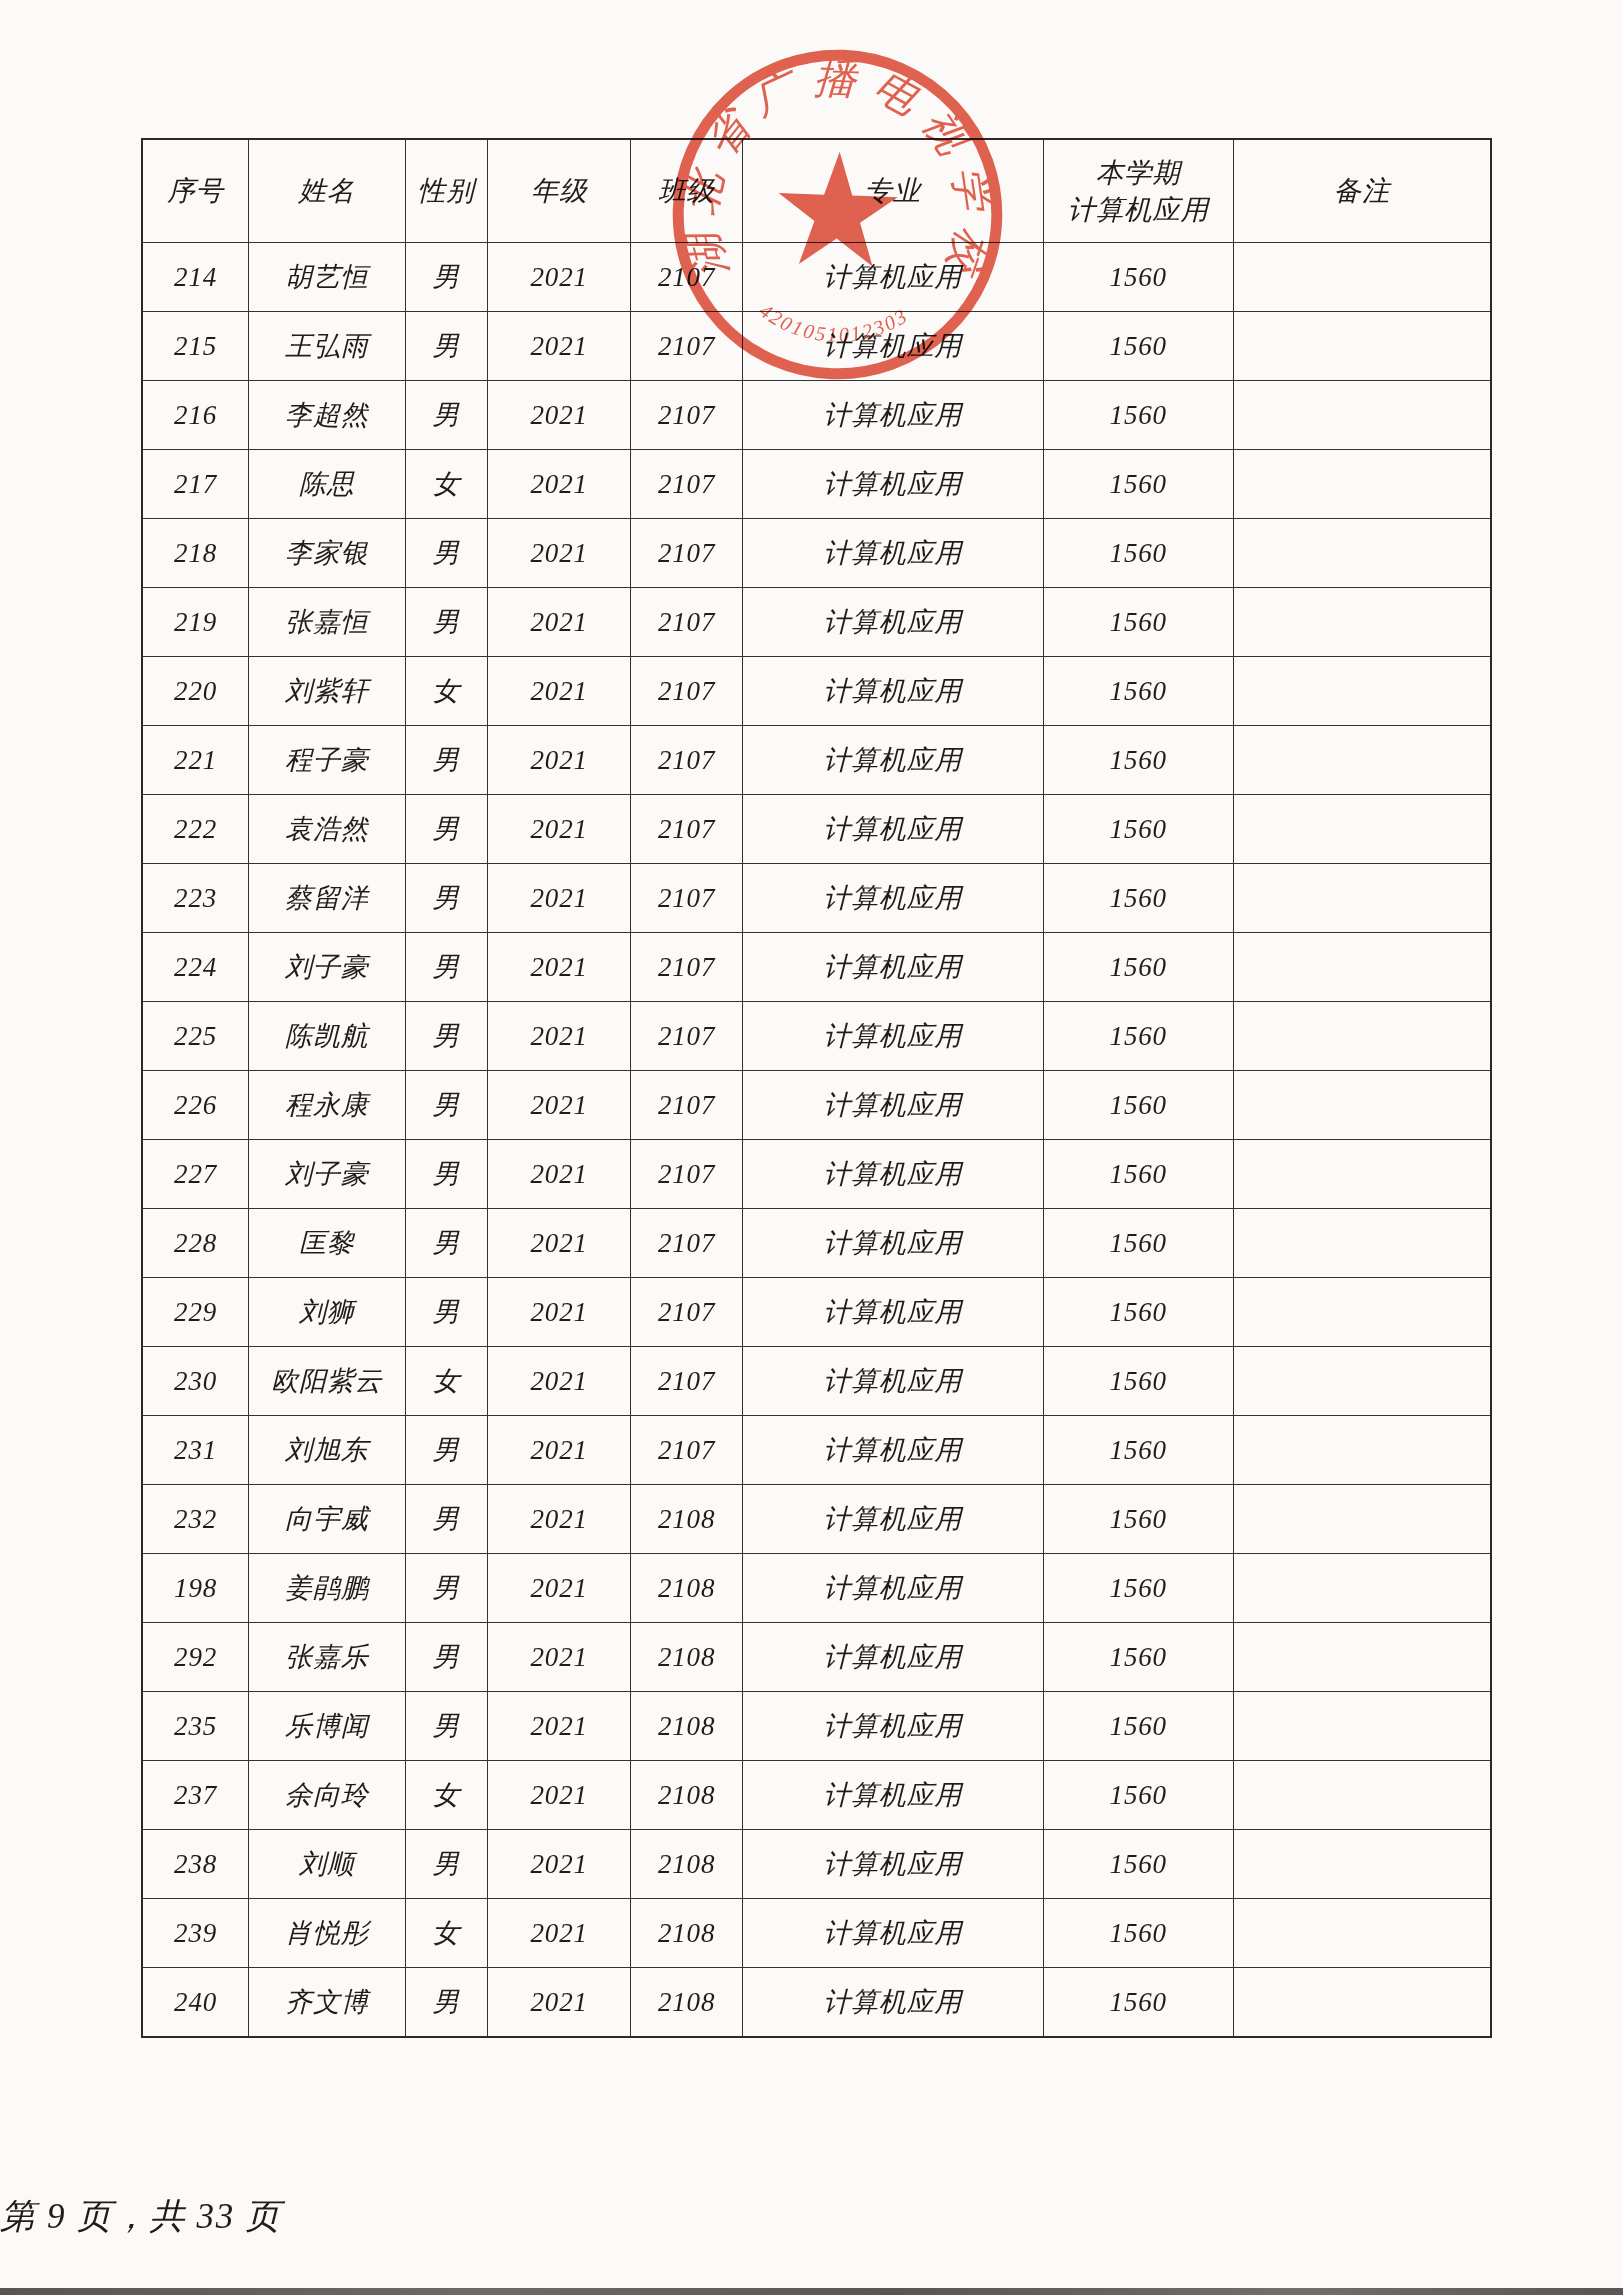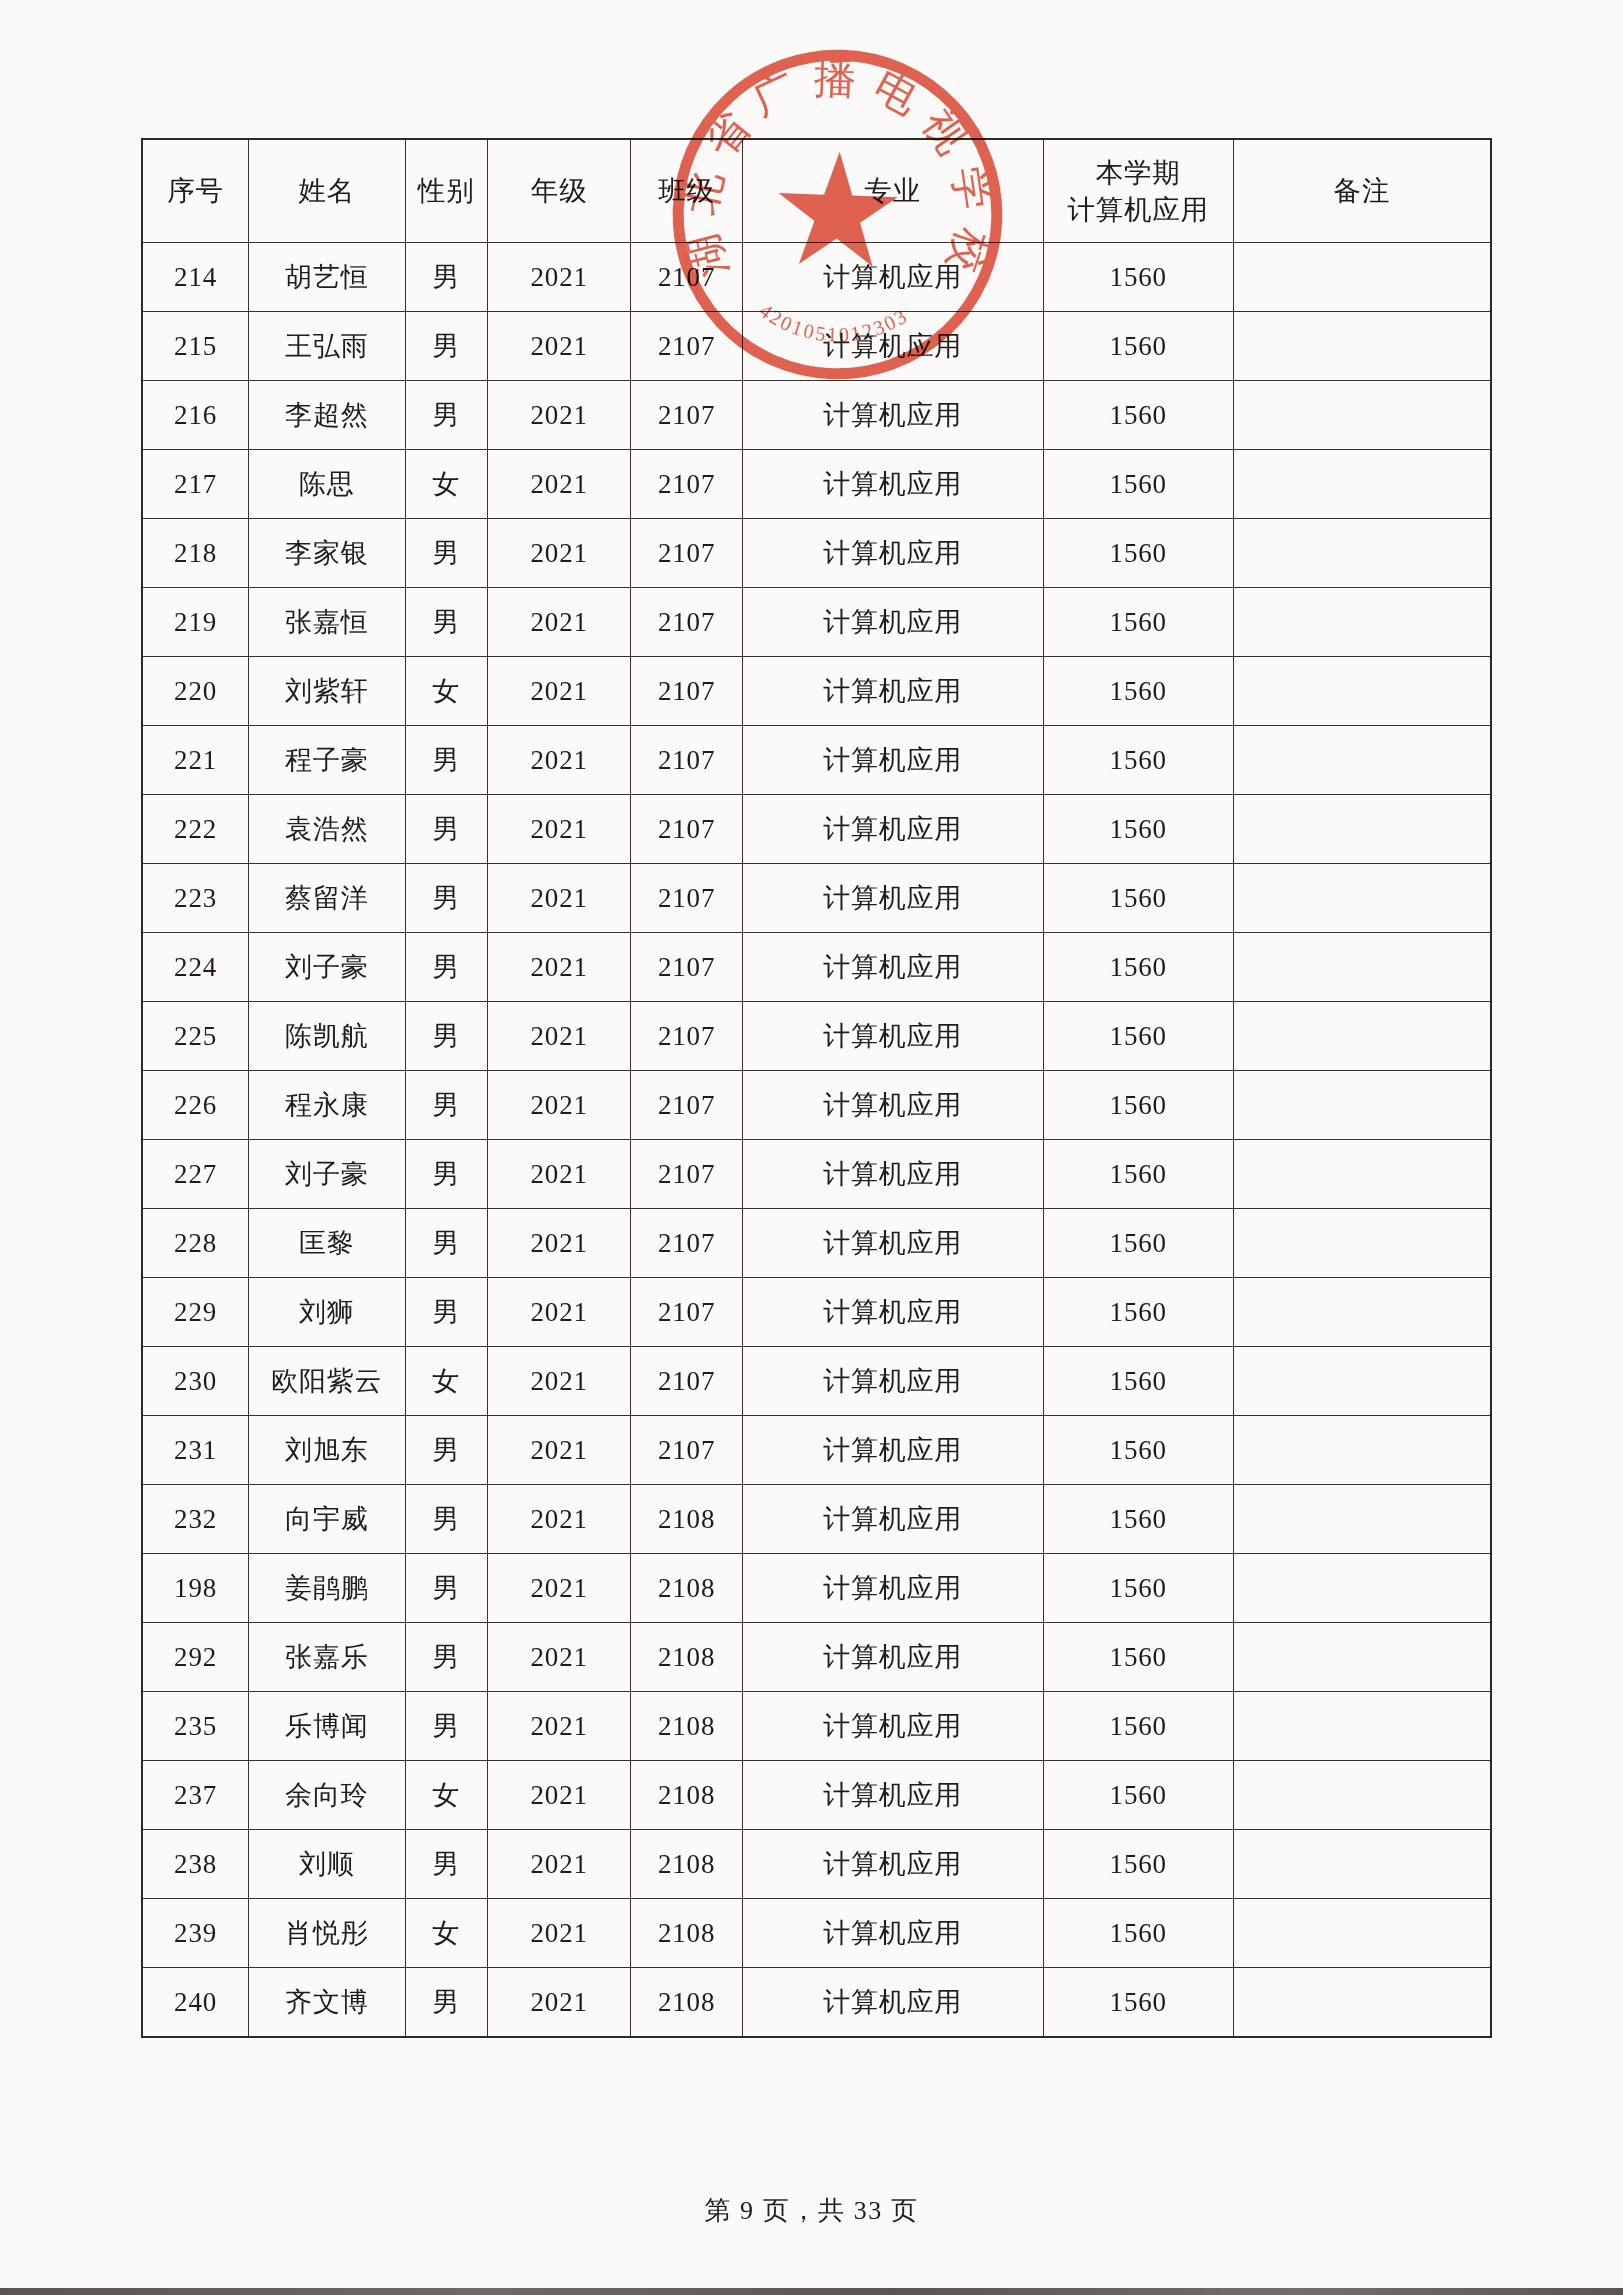--- a/index.html
+++ b/index.html
@@ -4,21 +4,21 @@
 <style>
   html,body{margin:0;padding:0;}
   body{
     width:1623px;height:2295px;
     background:#fbfaf8;
     font-family:"Liberation Serif","DejaVu Serif",serif;
     color:#1f1d1b;
     position:relative;
     overflow:hidden;
   }
-  .page{position:absolute;inset:0;}
+  .page{position:absolute;inset:0;font-style:italic;}
   table.roster{
     position:absolute;left:141px;top:138px;width:1351px;
     border-collapse:collapse;table-layout:fixed;
     background:transparent;
   }
   table.roster col.c-no{width:7.9%;}
   table.roster col.c-name{width:11.6%;}
   table.roster col.c-gender{width:6.1%;}
   table.roster col.c-grade{width:10.65%;}
   table.roster col.c-class{width:8.25%;}
@@ -34,21 +34,21 @@
   }
   table.roster{border:2.4px solid #2c2a29;}
   table.roster th{
     height:102px;font-weight:normal;font-size:27.5px;
     white-space:pre-line;line-height:1.35;
   }
   table.roster td{height:68px;}
   td.num{font-size:26px;letter-spacing:0;}
   .footer{
     position:absolute;left:0;top:2193px;width:100%;
-    text-align:center;font-size:26px;letter-spacing:1.6px;
+    font-size:35px;letter-spacing:1.6px;
   }
   .stamp{
     position:absolute;left:668px;top:45px;width:339px;height:339px;
     mix-blend-mode:multiply;opacity:0.9;
     transform:rotate(2deg);
     pointer-events:none;
   }
   .scan-edge{
     position:absolute;left:0;bottom:0;width:100%;height:7px;
     background:linear-gradient(90deg,#3c3836 0%,#55504d 30%,#3c3836 55%,#5a5551 80%,#3c3836 100%);

